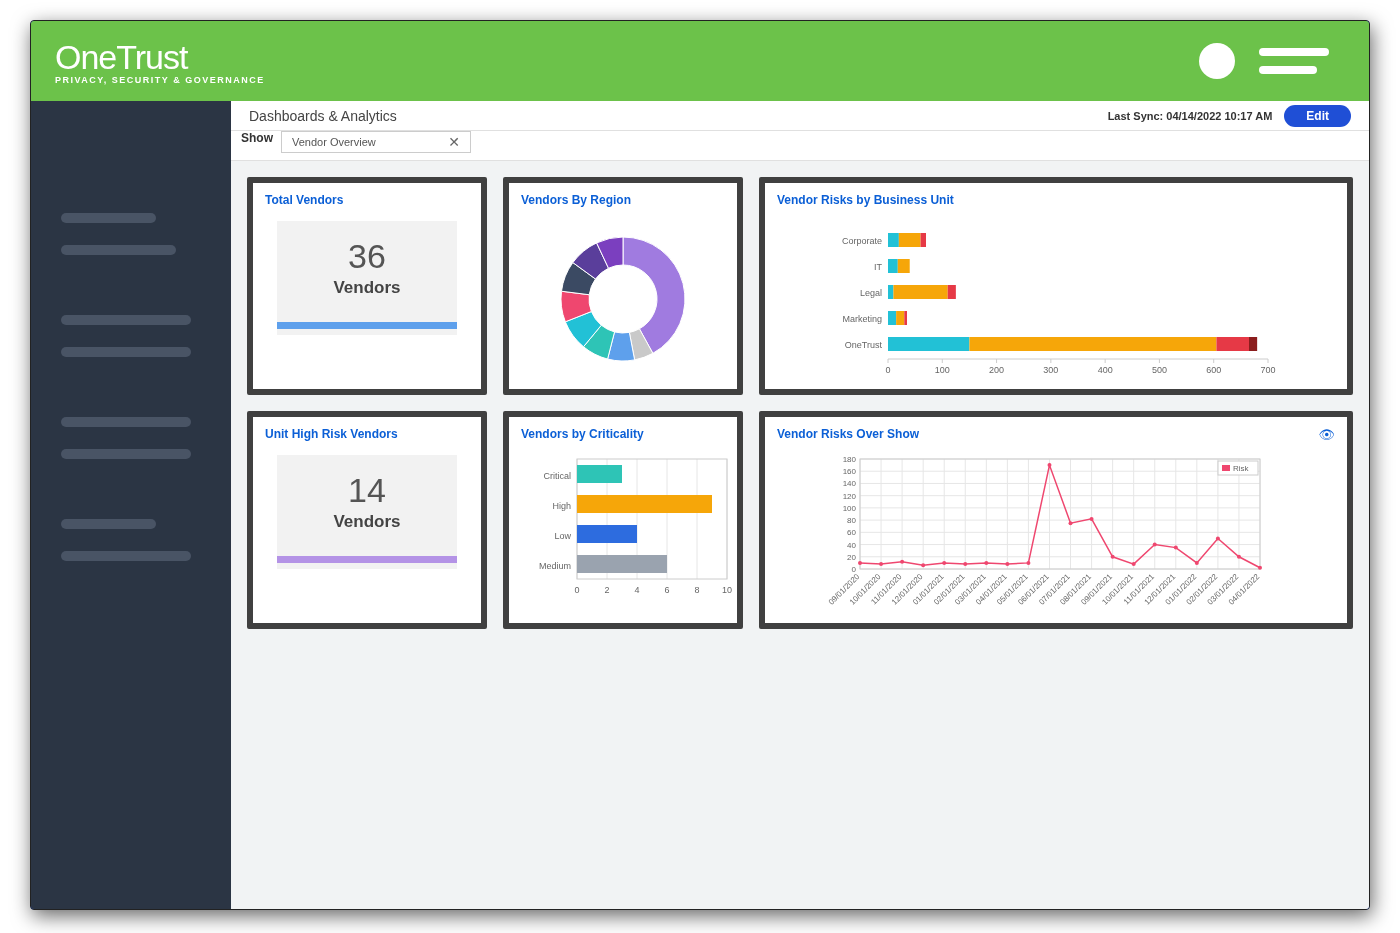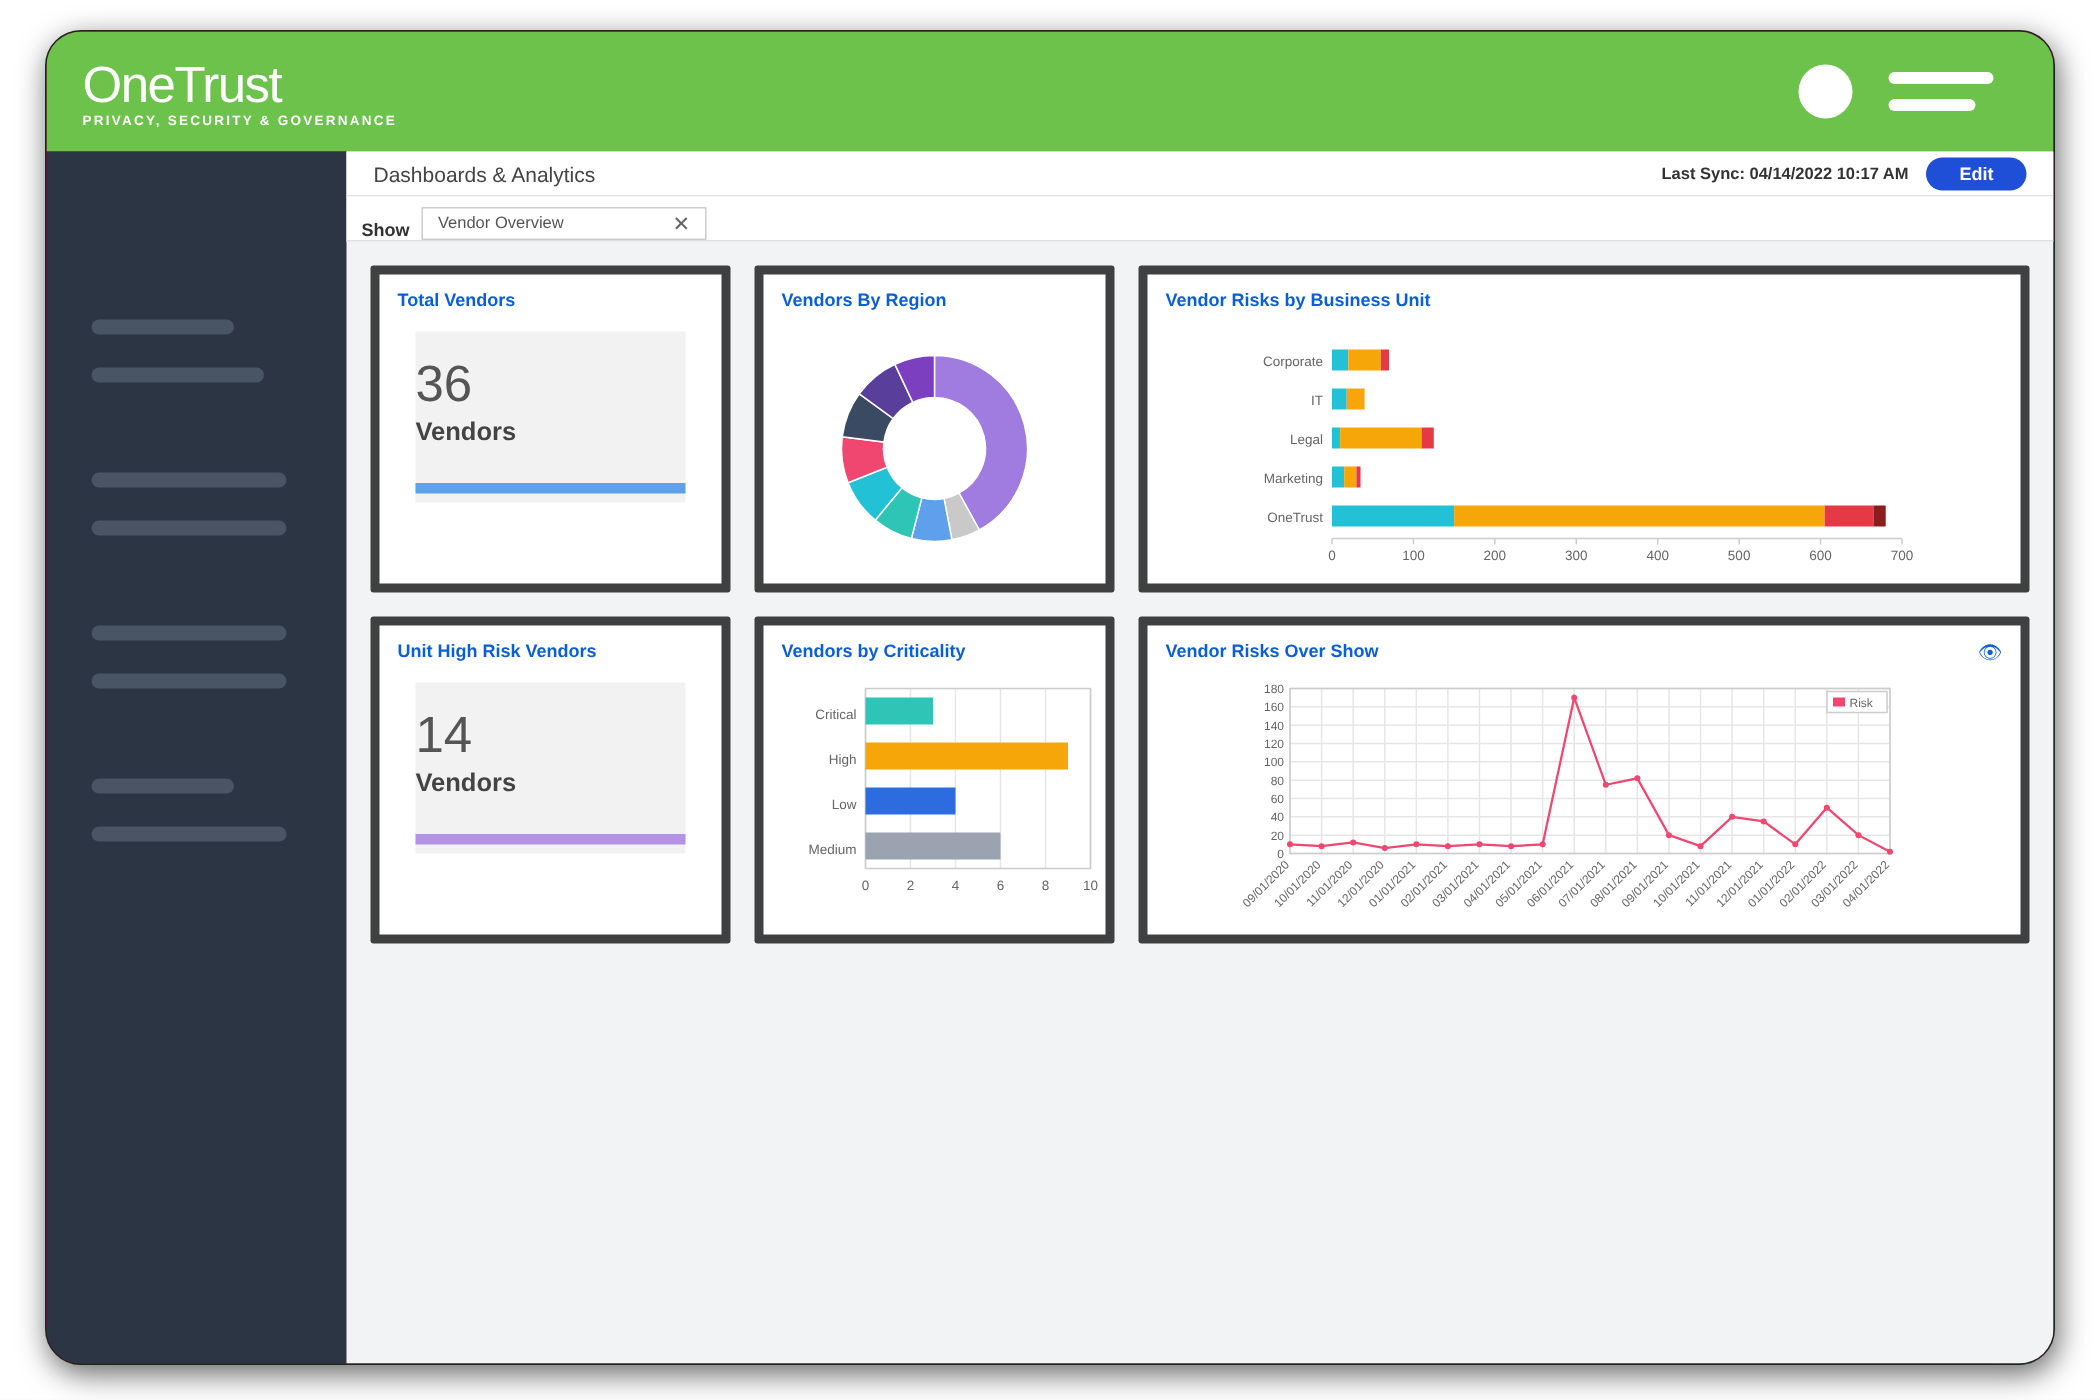--- a/index.html
+++ b/index.html
@@ -1,17 +1,17 @@
 <!DOCTYPE html>
 <html><head>
 <meta charset="utf-8">
 <style>
   * { box-sizing: border-box; margin: 0; padding: 0; }
   html, body { width: 1400px; height: 933px; font-family: -apple-system, BlinkMacSystemFont, "Segoe UI", Arial, sans-serif; background: #fff; }
-  .frame { position: relative; width: 1340px; height: 890px; margin: 20px 30px; border-radius: 24px; overflow: hidden; box-shadow: 2px 6px 20px rgba(0,0,0,.6); background: #7f1d1d; border: 1px solid #222; }
+  .frame { position: relative; width: 1340px; height: 890px; margin: 20px 30px; border-radius: 4px; overflow: hidden; box-shadow: 2px 6px 20px rgba(0,0,0,.6); background: #1d4ed8; border: 1px solid #222; }
   .topbar { height: 80px; background: #6cc24a; display: flex; align-items: center; padding: 0 40px 0 24px; }
   .logo { color: #fff; }
   .logo-main { font-size: 34px; font-weight: 400; letter-spacing: -1px; }
   .logo-sub { font-size: 9px; letter-spacing: 1.5px; font-weight: 600; margin-top: -2px; }
   .top-spacer { flex: 1; }
   .avatar { width: 36px; height: 36px; border-radius: 50%; background: #fff; margin-right: 24px; }
   .burger { display: flex; flex-direction: column; gap: 10px; }
   .burger span { display: block; width: 70px; height: 8px; background: #fff; border-radius: 4px; }
   .burger span:last-child { width: 58px; }
   .body { display: flex; height: calc(100% - 80px); }
@@ -19,29 +19,29 @@
   .side-group { margin-bottom: 60px; padding: 0 30px; }
   .side-item { height: 10px; border-radius: 5px; background: #495465; margin: 22px 0; }
   .side-item.w1 { width: 95px; }
   .side-item.w2 { width: 115px; }
   .side-item.w3 { width: 130px; }
   .main { flex: 1; background: #f1f3f4; display: flex; flex-direction: column; }
   .pagehdr { height: 30px; background: #fff; display: flex; align-items: center; padding: 12px 18px; border-bottom: 1px solid #e0e0e0; font-size: 14px; color: #444; }
   .pagehdr .title { flex: 1; }
   .sync { font-size: 11px; color: #333; font-weight: 600; margin-right: 12px; }
   .edit-btn { background: #1f4fd6; color: #fff; border: none; border-radius: 14px; padding: 4px 22px; font-size: 12px; font-weight: 600; cursor: pointer; text-align: center; }
-  .filterbar { height: 30px; background: #fff; display: flex; align-items: flex-end; padding: 0 10px; border-bottom: 1px solid #e0e0e0; font-size: 12px; }
+  .filterbar { height: 30px; background: #fff; display: flex; align-items: flex-start; padding: 0 10px; border-bottom: 1px solid #e0e0e0; font-size: 12px; }
   .filterbar .lbl { font-weight: 700; margin-right: 8px; color:#333; }
   .filter-pill { display: flex; align-items: center; border: 1px solid #ccc; height: 22px; padding: 0 6px 0 10px; color: #555; min-width: 190px; font-size:11px; background:#fff; }
   .filter-pill .x { margin-left: auto; font-size: 14px; color: #666; cursor: pointer; padding:0 4px;}
   .content { flex: 1; padding: 16px; overflow: auto; }
   .grid { display: grid; grid-template-columns: 240px 240px 1fr; gap: 16px; }
   .card { background: #fff; border: 6px solid #404040; border-radius: 2px; padding: 10px 12px 12px; position: relative; }
   .card-title { color: #0b5fd6; font-weight: 700; font-size: 12px; margin-bottom: 10px; }
-  .kpi-box { background: #f2f2f2; width: 180px; margin: 14px auto 0; padding: 16px 0 6px; }
+  .kpi-box { background: #f2f2f2; width: 180px; margin: 14px auto 0; padding: 16px 0 6px; text-align: center; }
   .kpi-num { font-size: 34px; color: #555; font-weight: 400; }
   .kpi-lbl { font-size: 17px; font-weight: 700; color: #444; margin-top: 2px; }
   .kpi-bar { height: 7px; margin-top: 24px; border-radius: 0; }
   .kpi-bar.blue { background: #5ea0ec; }
   .kpi-bar.purple { background: #b493e6; }
   .dual { min-height: 190px; }
   .chart-svg { display: block; margin: 0 auto; }
   .axis-text { font-size: 9px; fill: #666; }
   .axis-text-sm { font-size: 8px; fill: #666; }
   .tick { stroke: #ccc; stroke-width: 1; }

